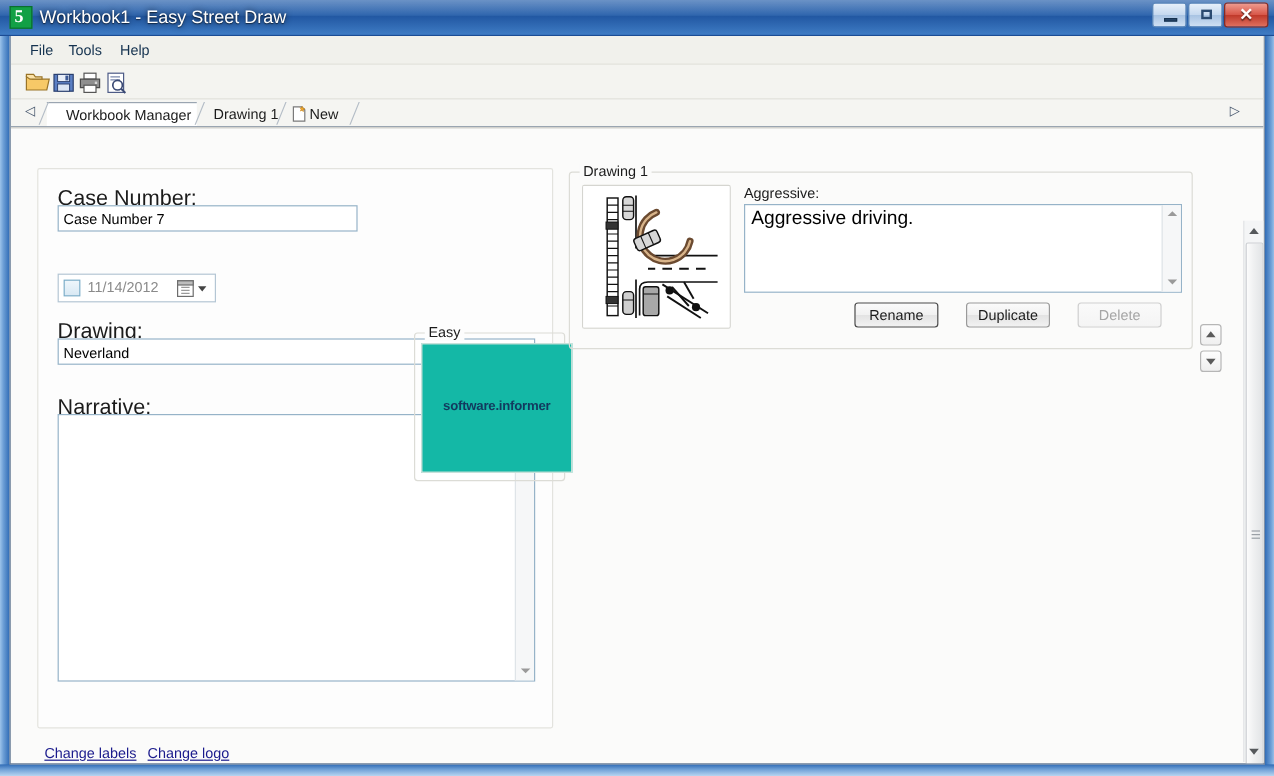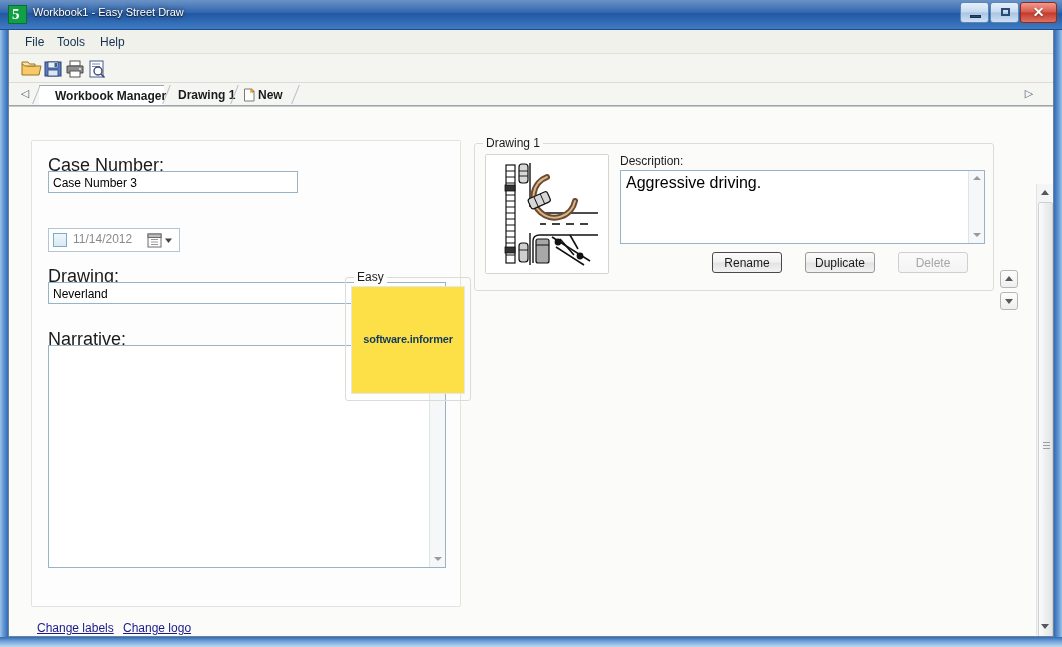--- a/index.html
+++ b/index.html
@@ -46,21 +46,21 @@
     border: 1px solid #0a6e2f;
   }
   #app-icon .glyph {
     position: absolute; left: 3px; top: 0px;
     color: #ffffff; font-size: 15px; font-weight: bold;
     font-family: "Liberation Serif", serif;
     line-height: 17px;
   }
   #title-text {
     position: absolute; left: 33px; top: 6px;
-    color: #ffffff; font-size: 11px;
+    color: #ffffff; font-size: 15px;
     text-shadow: 0 0 5px rgba(0,0,0,.75), 0 1px 1px rgba(0,0,0,.6);
     white-space: nowrap;
   }
   .winbtn {
     position: absolute; top: 2px; height: 21px; width: 29px;
     border: 1px solid #5a86b8;
     border-radius: 3px;
     background: linear-gradient(180deg,#e7f0fa 0%,#c6d9ef 48%,#a9c4e3 52%,#cfe0f3 100%);
     cursor: pointer;
   }
@@ -140,21 +140,20 @@
     line-height: 13px; text-align: center; cursor: pointer;
   }
   .tab {
     position: absolute; top: 2px; height: 21px;
     padding: 3px 13px 0 16px;
     font-size: 12px; color: #1b1b1b; white-space: nowrap;
     cursor: pointer;
     border-left: 1px solid #9aa5b1;
     border-right: 1px solid #9aa5b1;
     transform: skewX(0deg);
-    font-weight: bold;
   }
   .tab::before, .tab::after {
     content: ""; position: absolute; top: 0; width: 9px; height: 21px;
   }
   .tab-active {
     background: #ffffff;
     border-top: 1px solid #9aa5b1;
     border-left: none; border-right: none;
   }
   .tab-sep {
@@ -244,22 +243,22 @@
     width: 126px; height: 124px;
     border: 1px solid #dcdcd6; border-radius: 3px;
   }
   #logo-legend {
     position: absolute; left: 8px; top: -8px;
     background: #fdfdfd; padding: 0 3px;
     font-size: 12px; color: #1b1b1b;
   }
   #logo-inner {
     position: absolute; left: 5px; top: 8px;
-    width: 114px; height: 108px;
-    background: #fde047; border: 1px solid #e8e8e3;
+    width: 126px; height: 108px;
+    background: #14b8a6; border: 1px solid #e8e8e3;
   }
   #logo-watermark {
     position: absolute; left: 0; top: 46px; width: 100%;
     text-align: center;
     font-size: 11px; font-weight: bold;
     color: #123a5e;
     letter-spacing: -0.2px;
   }
 
   
@@ -456,21 +455,21 @@
 
       <div id="tab-scroll-right">▷</div>
       <div id="tab-underline"></div>
     </div>
 
     <div id="content">
 
       <div id="left-card">
 
         <div class="field-label" id="lbl-case">Case Number:</div>
-        <div class="textbox" id="in-case">Case Number 3</div>
+        <div class="textbox" id="in-case">Case Number 7</div>
 
         <div class="field-label" id="lbl-date">Date:</div>
         <div id="date-box">
           <div id="date-check"></div>
           <div id="date-text">11/14/2012</div>
           <div id="date-drop">
             <svg width="30" height="17" viewBox="0 0 30 17">
               <rect x="2" y="2" width="13" height="13" fill="#ffffff" stroke="#6d6d6d" stroke-width="1"></rect>
               <rect x="2" y="2" width="13" height="3.5" fill="#bdbdbd" stroke="#6d6d6d" stroke-width="1"></rect>
               <line x1="5" y1="7.5" x2="12" y2="7.5" stroke="#9a9a9a" stroke-width="1"></line>
@@ -569,21 +568,21 @@
               <line x1="66" y1="82" x2="104" y2="106"></line>
               <line x1="70" y1="92" x2="98" y2="110"></line>
               <line x1="74" y1="84" x2="88" y2="100"></line>
               <line x1="84" y1="80" x2="92" y2="94"></line>
             </g>
             <circle cx="72" cy="87" r="3.4" fill="#111"></circle>
             <circle cx="94" cy="101" r="3.4" fill="#111"></circle>
           </svg>
         </div>
 
-        <div id="lbl-description">Description:</div>
+        <div id="lbl-description">Aggressive:</div>
 
         <div id="desc-box">
           <div id="desc-text">Aggressive driving.</div>
           <div class="inner-scroll">
             <div class="arrow-up">
               <div class="tri tri-up"></div>
             </div>
             <div class="arrow-dn">
               <div class="tri tri-dn"></div>
             </div>

